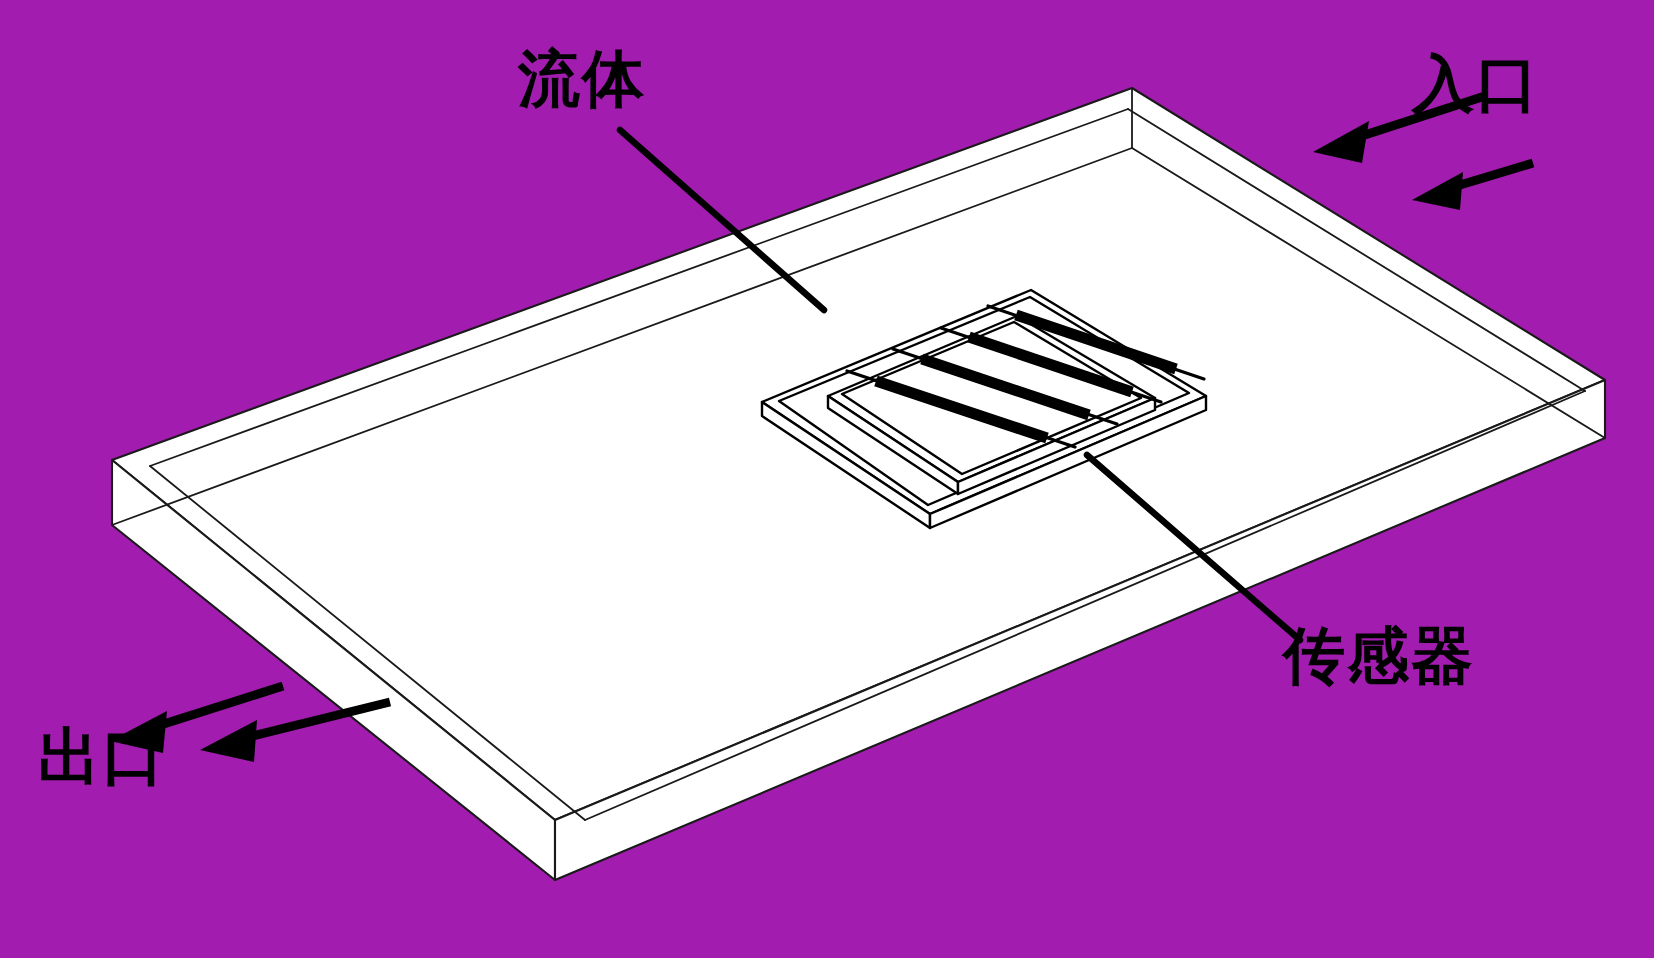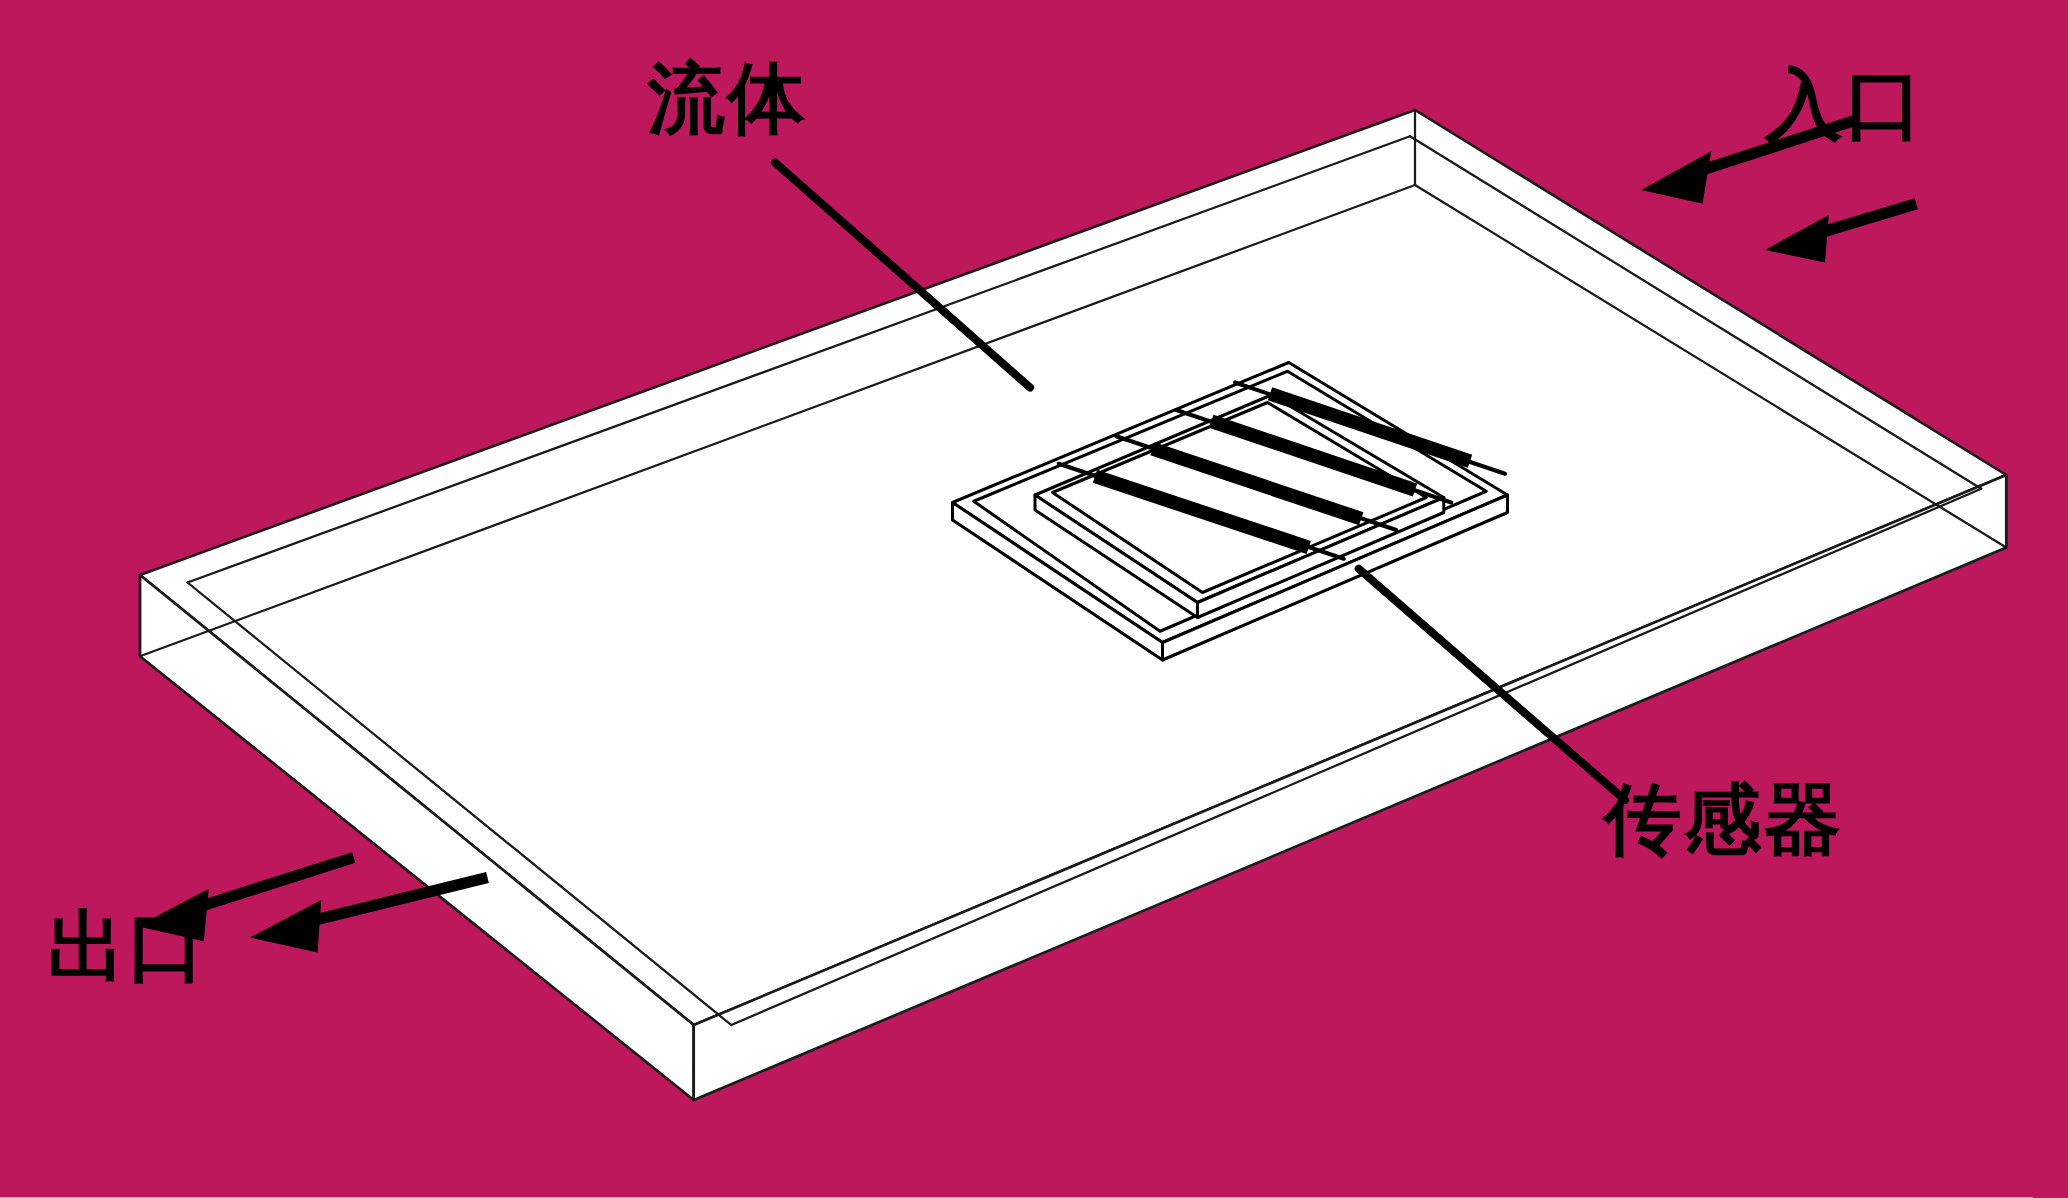--- a/index.html
+++ b/index.html
@@ -10,21 +10,21 @@
   body {
     width: 1654px;
     height: 958px;
     font-family: "DejaVu Sans", sans-serif;
     overflow: hidden;
   }
   #figure-root {
     position: relative;
     width: 1654px;
     height: 958px;
-    background: #be185d;
+    background: #a21caf;
   }
   #diagram-svg {
     position: absolute;
     top: 0;
     left: 0;
     width: 1654px;
     height: 958px;
     display: block;
   }
   .label-text {

